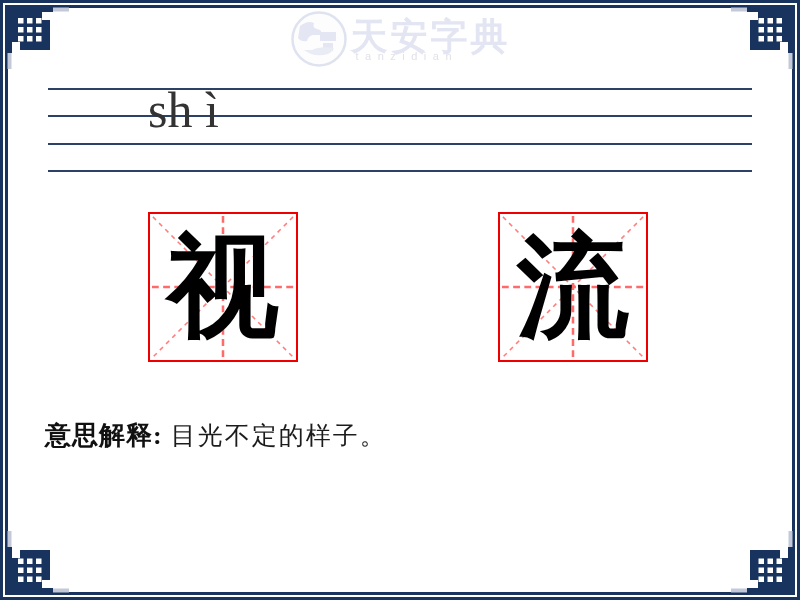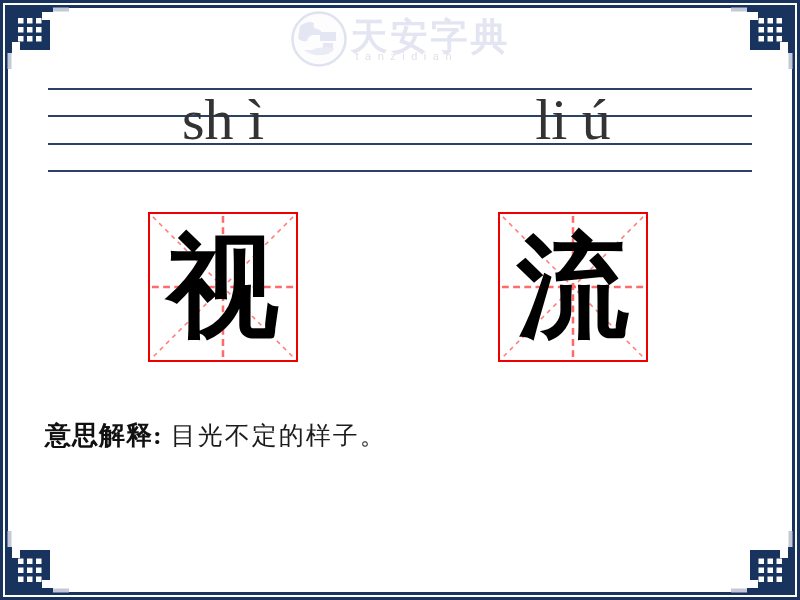--- a/index.html
+++ b/index.html
@@ -24,22 +24,22 @@
     color:var(--logo,#e3e6f2);white-space:nowrap;
   }
   .logo-sub{
     margin-top:-9px;padding-left:5px;font-family:"Liberation Sans","DejaVu Sans",sans-serif;
     font-size:11px;letter-spacing:6.5px;color:#e1e1e8;white-space:nowrap;
   }
   
   .pline{position:absolute;left:48px;width:704px;height:2px;background:var(--guide-line,#2c4166);}
   .pline.l1{top:88px;} .pline.l2{top:115px;} .pline.l3{top:143px;} .pline.l4{top:170px;}
   .pinyin{
-    position:absolute;top:91px;height:58px;line-height:58px;font-size:58px;
-    color:var(--pinyin-text,#333);text-align:center;width:150px;white-space:pre;
+    position:absolute;top:81px;height:58px;line-height:58px;font-size:50px;
+    color:var(--pinyin-text,#333);text-align:left;width:150px;white-space:pre;
   }
   .pinyin.p1{left:148px;}
   .pinyin.p2{left:498px;}
   
   .charbox{
     position:absolute;top:212px;width:150px;height:150px;box-sizing:border-box;
     border:2px solid var(--box-border,#f00);background:#fff;
   }
   .charbox.b1{left:148px;}
   .charbox.b2{left:498px;}
@@ -105,21 +105,20 @@
       <div class="logo-sub">tanzidian</div>
     </div>
   </header>
 
   <div class="pline l1"></div>
   <div class="pline l2"></div>
   <div class="pline l3"></div>
   <div class="pline l4"></div>
 
   <div class="pinyin p1">sh ì</div>
-  <div class="pinyin p2">li ú</div>
 
   <div class="charbox b1">
     <svg class="grid" viewBox="0 0 150 150" preserveAspectRatio="none">
       <line x1="3" y1="3" x2="147" y2="147" stroke="#ff7d7d" stroke-width="1.6" stroke-dasharray="4.5,4.5"></line>
       <line x1="147" y1="3" x2="3" y2="147" stroke="#ff7d7d" stroke-width="1.6" stroke-dasharray="4.5,4.5"></line>
       <line x1="75" y1="2" x2="75" y2="148" stroke="#ff6b6b" stroke-width="2.6" stroke-dasharray="7,4.5"></line>
       <line x1="2" y1="75" x2="148" y2="75" stroke="#ff6b6b" stroke-width="2.6" stroke-dasharray="7,4.5"></line>
     </svg>
     <div class="hanzi">视</div>
   </div>

